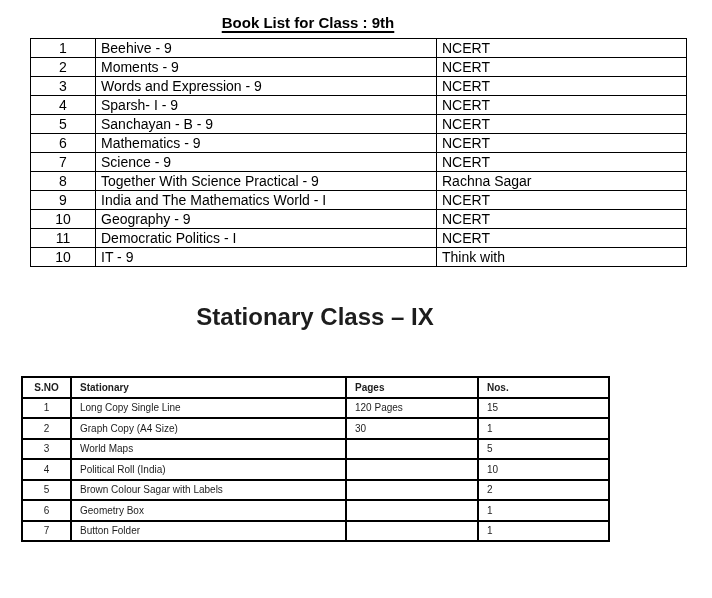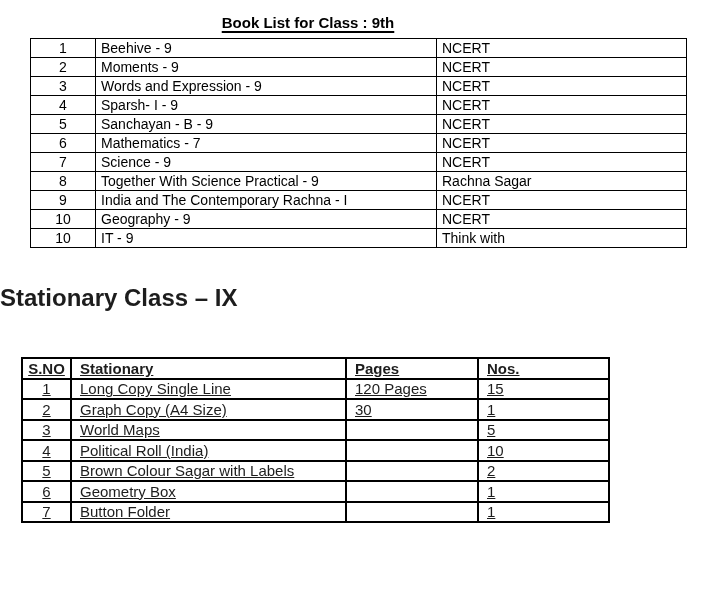--- a/index.html
+++ b/index.html
@@ -57,42 +57,42 @@
     text-align: center;
     padding: 0;
   }
   .t1 .c1 { width: 65px; }
   .t1 .c2 { width: 341px; }
   .t1 .c3 { width: 250px; }
   
   .title2 {
     margin-top: 37px;
     width: 630px;
+    text-align: center;
     font-size: 24px;
     font-weight: bold;
     line-height: 26px;
     color: #1d1d1d;
   }
   .t2 {
     margin-left: 21px;
     margin-top: 46px;
     width: 587px;
     color: #1d1d1d;
   }
   .t2 td, .t2 th {
     border: 2px solid #000;
     height: 18.5px;
     padding: 0 0 0 8px;
-    font-size: 15px;
+    font-size: 10px;
     line-height: 17px;
     vertical-align: middle;
     text-align: left;
     overflow: hidden;
     white-space: nowrap;
-    text-decoration: underline;
   }
   .t2 th {
     font-weight: bold;
   }
   .t2 td.num, .t2 th.num {
     text-align: center;
     padding: 0;
   }
   .t2 .c1 { width: 49px; }
   .t2 .c2 { width: 275px; }
@@ -139,48 +139,53 @@
         </tr>
 
         <tr>
           <td class="num">5</td>
           <td>Sanchayan - B - 9</td>
           <td>NCERT</td>
         </tr>
 
         <tr>
           <td class="num">6</td>
-          <td>Mathematics - 7</td>
+          <td>Mathematics - 9</td>
           <td>NCERT</td>
         </tr>
 
         <tr>
           <td class="num">7</td>
           <td>Science - 9</td>
           <td>NCERT</td>
         </tr>
 
         <tr>
           <td class="num">8</td>
           <td>Together With Science Practical - 9</td>
           <td>Rachna Sagar</td>
         </tr>
 
         <tr>
           <td class="num">9</td>
-          <td>India and The Contemporary Rachna - I</td>
+          <td>India and The Mathematics World - I</td>
           <td>NCERT</td>
         </tr>
 
         <tr>
           <td class="num">10</td>
           <td>Geography - 9</td>
           <td>NCERT</td>
         </tr>
 
+        <tr>
+          <td class="num">11</td>
+          <td>Democratic Politics - I</td>
+          <td>NCERT</td>
+        </tr>
 
 
         <tr>
           <td class="num">10</td>
           <td>IT - 9</td>
           <td>Think with</td>
         </tr>
 
     </tbody>
   </table>

